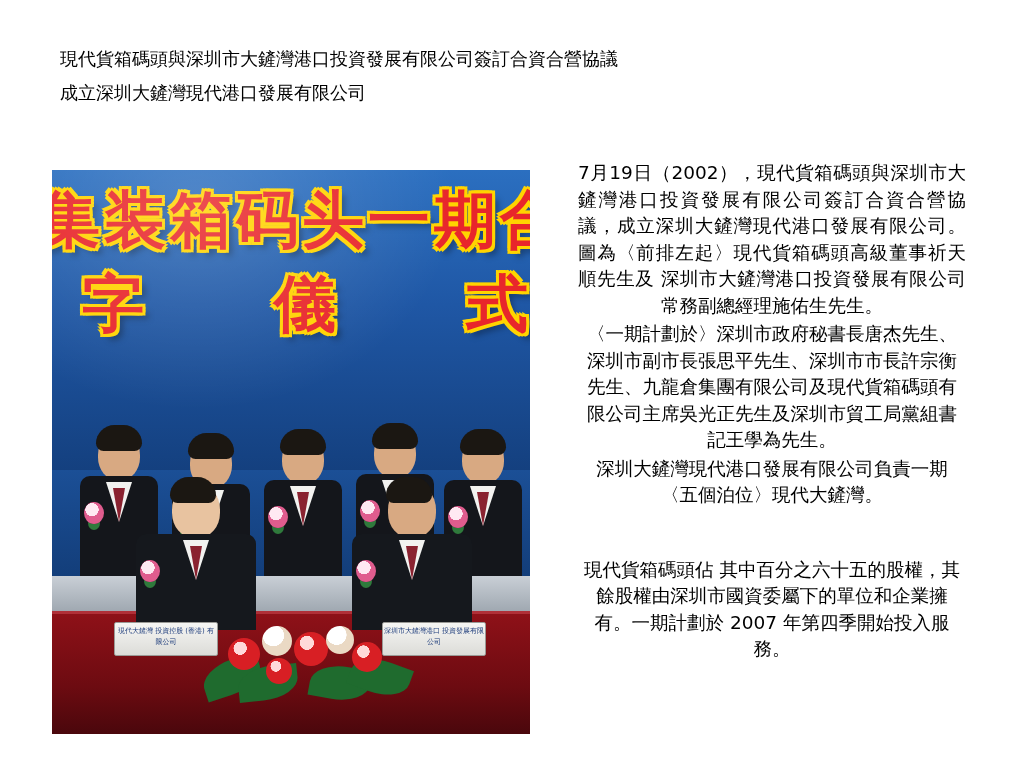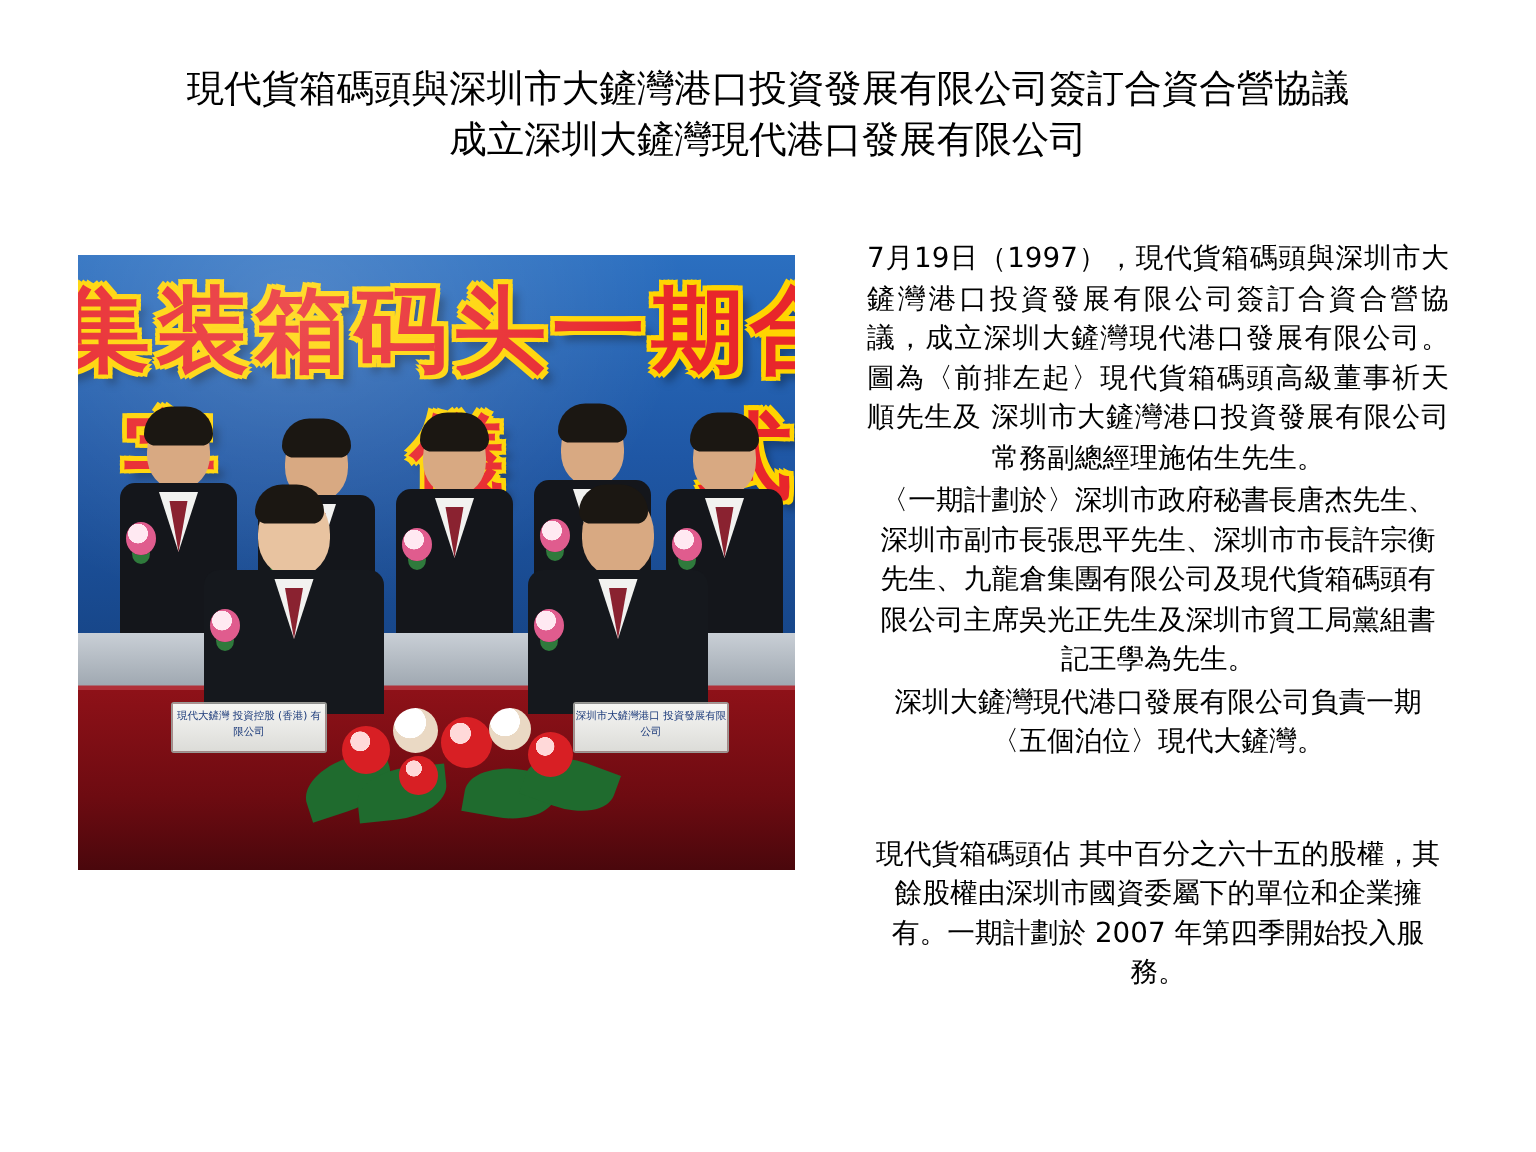--- a/index.html
+++ b/index.html
@@ -17,35 +17,35 @@
   .slide {
     position: absolute;
     inset: 0;
     background: #ffffff;
   }
   .title-block {
     position: absolute;
     left: 60px;
     top: 42px;
     width: 904px;
-    text-align: center;
-    font-size: 25px;
+    text-align: left;
+    font-size: 18px;
     line-height: 34px;
     color: #000000;
     font-family: "DejaVu Sans", "Liberation Sans", sans-serif;
   }
   .title-line { display: block; white-space: nowrap; }
 
   
   .photo-frame {
     position: absolute;
     left: 52px;
     top: 170px;
     width: 478px;
-    height: 410px;
+    height: 564px;
     overflow: hidden;
     background: #1b3f7a;
   }
   .photo-inner { position: absolute; inset: 0; }
 
   
   .banner {
     position: absolute;
     left: 0; top: 0; right: 0;
     height: 300px;
@@ -293,19 +293,19 @@
         <div class="rose" style="left:92px;bottom:34px;width:34px;height:34px;"></div>
         <div class="rose white" style="left:124px;bottom:46px;width:28px;height:28px;"></div>
         <div class="rose" style="left:150px;bottom:28px;width:30px;height:30px;"></div>
         <div class="rose" style="left:64px;bottom:16px;width:26px;height:26px;"></div>
       </div>
 
     </div>
   </div>
 
   <div class="text-col">
-    <p class="para p1">7月19日（1997），現代貨箱碼頭與深圳市大鏟灣港口投資發展有限公司簽訂合資合營協議，成立深圳大鏟灣現代港口發展有限公司。圖為〈前排左起〉現代貨箱碼頭高級董事祈天順先生及 深圳市大鏟灣港口投資發展有限公司常務副總經理施佑生先生。</p>
+    <p class="para p1">7月19日（2002），現代貨箱碼頭與深圳市大鏟灣港口投資發展有限公司簽訂合資合營協議，成立深圳大鏟灣現代港口發展有限公司。圖為〈前排左起〉現代貨箱碼頭高級董事祈天順先生及 深圳市大鏟灣港口投資發展有限公司常務副總經理施佑生先生。</p>
     <p class="para p2">〈一期計劃於〉深圳市政府秘書長唐杰先生、深圳市副市長張思平先生、深圳市市長許宗衡先生、九龍倉集團有限公司及現代貨箱碼頭有限公司主席吳光正先生及深圳市貿工局黨組書記王學為先生。</p>
     <p class="para p2">深圳大鏟灣現代港口發展有限公司負責一期〈五個泊位〉現代大鏟灣。</p>
     <p class="para p3">現代貨箱碼頭佔 其中百分之六十五的股權，其餘股權由深圳市國資委屬下的單位和企業擁有。一期計劃於 2007 年第四季開始投入服務。</p>
   </div>
 
 </div>
 
 </body></html>

